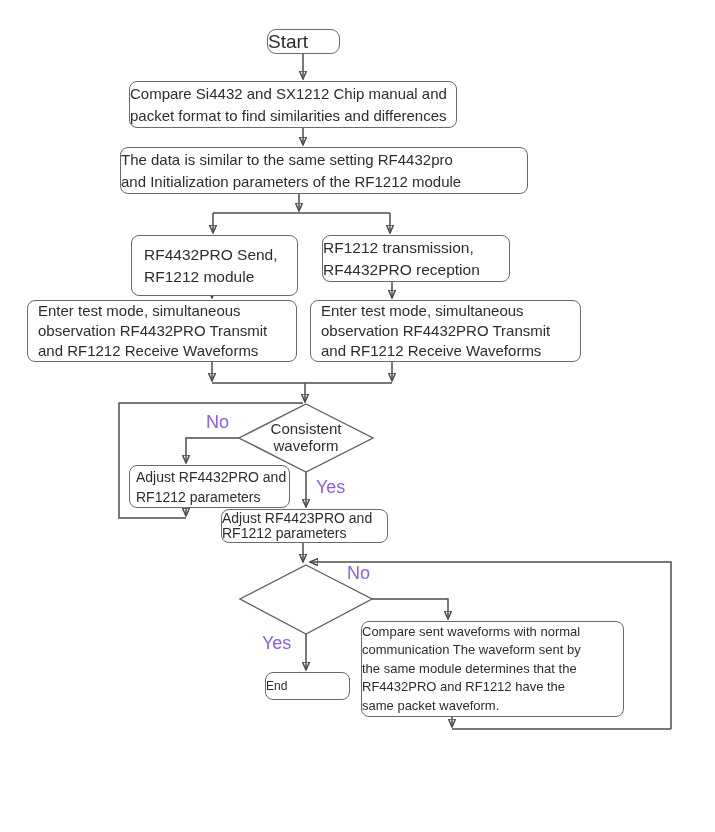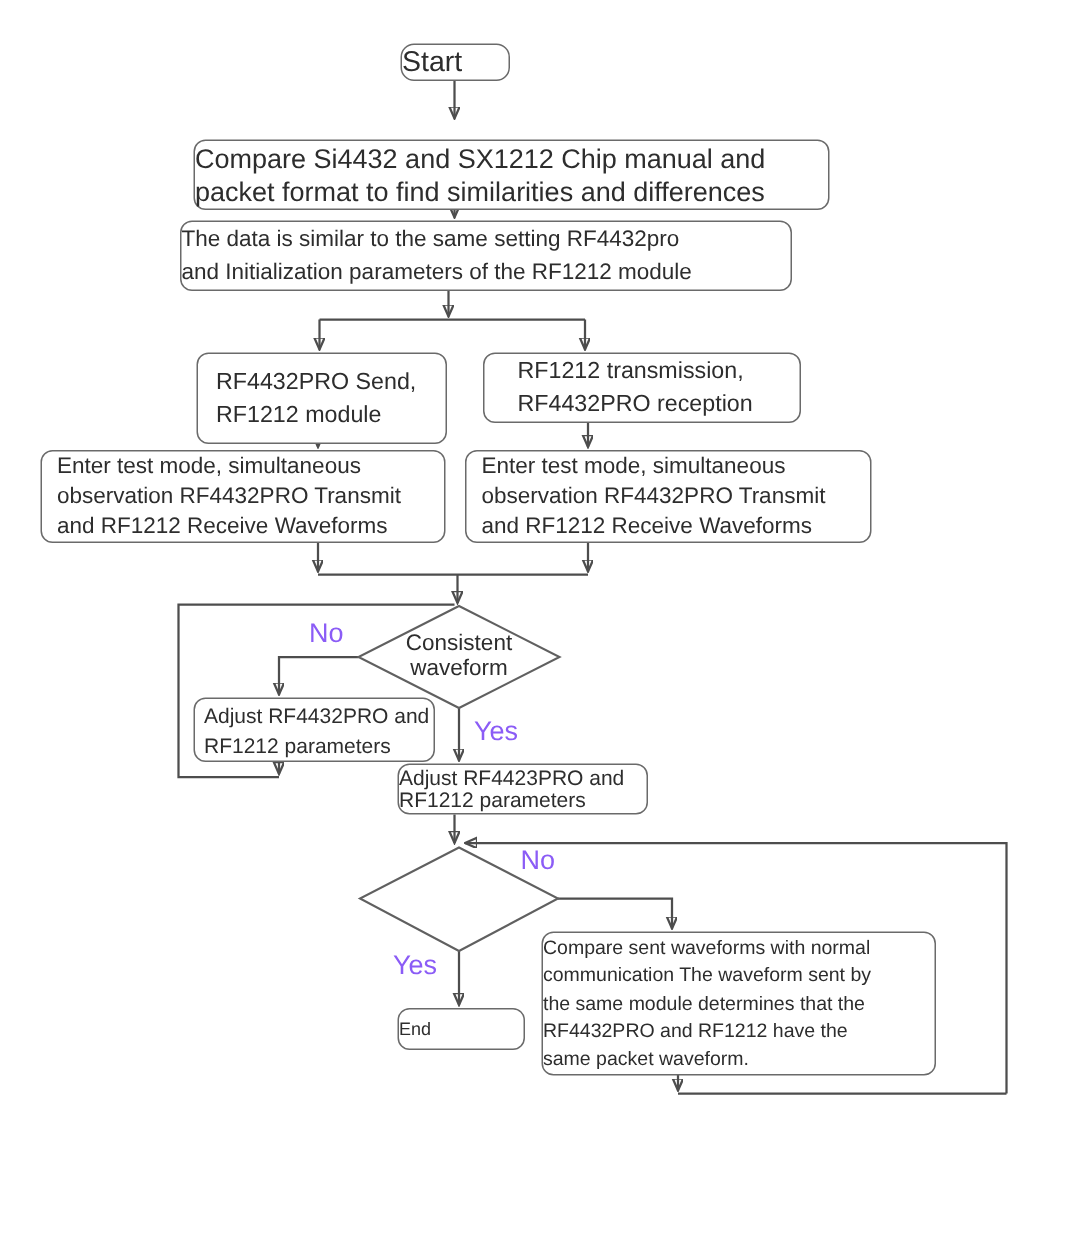--- a/index.html
+++ b/index.html
@@ -74,36 +74,36 @@
     <g>
       <polygon class="diamond" points="306,404 373,438 306,472 239,438"></polygon>
       <polygon class="diamond" points="306,565 372,599 306,634 240,599"></polygon>
     </g>
   </svg>
 
   <div class="box center" style="left:267px;top:29px;width:73px;height:25px;font-size:19px;border-radius:9px;">
     <div class="ln">Start</div>
   </div>
 
-  <div class="box center" style="left:129px;top:81px;width:424px;height:47px;font-size:18px;line-height:22px;margin-top:12px;">
+  <div class="box center" style="left:129px;top:81px;width:328px;height:47px;font-size:15px;line-height:22px;">
     <div class="ln">Compare Si4432 and SX1212 Chip manual and</div>
     <div class="ln">packet format to find similarities and differences</div>
   </div>
 
   <div class="box center" style="left:120px;top:147px;width:408px;height:47px;font-size:15px;line-height:22px;">
     <div class="ln">The data is similar to the same setting RF4432pro</div>
     <div class="ln">and Initialization parameters of the RF1212 module</div>
   </div>
 
   <div class="box left" style="left:131px;top:235px;width:167px;height:61px;font-size:15.5px;line-height:22px;padding-left:12px;">
     <div class="ln">RF4432PRO Send,</div>
     <div class="ln">RF1212 module</div>
   </div>
 
-  <div class="box left" style="left:322px;top:235px;width:212px;height:47px;font-size:15.5px;line-height:22px;padding-left:22px;">
+  <div class="box left" style="left:322px;top:235px;width:188px;height:47px;font-size:15.5px;line-height:22px;padding-left:0;">
     <div class="ln">RF1212 transmission,</div>
     <div class="ln">RF4432PRO reception</div>
   </div>
 
   <div class="box left" style="left:27px;top:300px;width:270px;height:62px;font-size:15px;line-height:20px;padding-left:10px;">
     <div class="ln">Enter test mode, simultaneous</div>
     <div class="ln">observation RF4432PRO Transmit</div>
     <div class="ln">and RF1212 Receive Waveforms</div>
   </div>
 
@@ -116,21 +116,21 @@
   <div class="dtext" style="left:246px;top:421px;width:120px;font-size:15px;line-height:16.5px;">
     <div class="ln">Consistent</div>
     <div class="ln">waveform</div>
   </div>
 
   <div class="box left" style="left:129px;top:465px;width:161px;height:43px;font-size:14px;line-height:20px;padding-left:6px;">
     <div class="ln">Adjust RF4432PRO and</div>
     <div class="ln">RF1212 parameters</div>
   </div>
 
-  <div class="box center" style="left:221px;top:509px;width:167px;height:34px;font-size:14px;line-height:15px;margin-left:44px;">
+  <div class="box center" style="left:221px;top:509px;width:167px;height:34px;font-size:14px;line-height:15px;">
     <div class="ln">Adjust RF4423PRO and</div>
     <div class="ln">RF1212 parameters</div>
   </div>
 
 
   <div class="box center" style="left:361px;top:621px;width:263px;height:96px;font-size:13px;line-height:18.5px;">
     <div class="ln">Compare sent waveforms with normal</div>
     <div class="ln">communication The waveform sent by</div>
     <div class="ln">the same module determines that the</div>
     <div class="ln">RF4432PRO and RF1212 have the</div>

